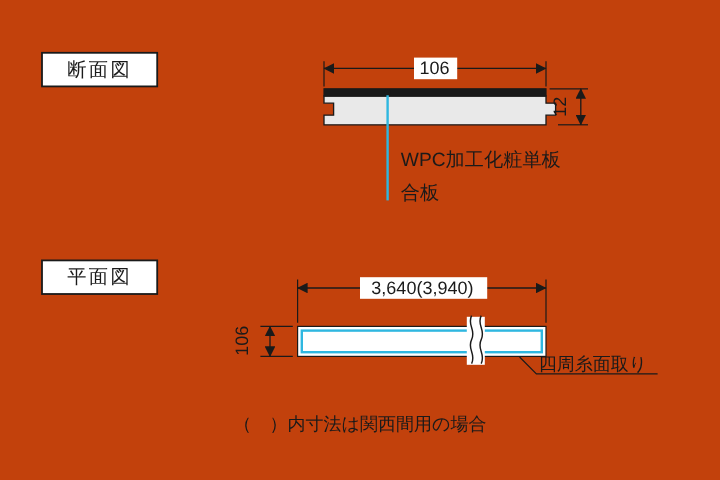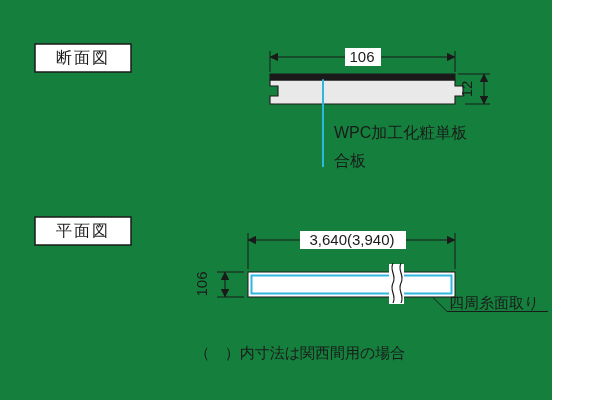--- a/index.html
+++ b/index.html
@@ -1,16 +1,16 @@
 <!DOCTYPE html>
 <html><head>
 <meta charset="utf-8">
 <style>
   html,body{margin:0;padding:0;background:#ffffff;}
-  .page{position:relative;width:552px;height:400px;background:#15803d;overflow:hidden;
+  .page{position:relative;width:600px;height:400px;background:#c2410c;overflow:hidden;
         font-family:"Liberation Sans","DejaVu Sans",sans-serif;}
   svg{display:block;}
   svg text{font-family:"Liberation Sans","DejaVu Sans",sans-serif;fill:#1a1a1a;}
   .lbl-box{fill:#ffffff;stroke:#1a1a1a;stroke-width:1.5;}
   .lbl-text{font-size:16px;letter-spacing:2px;}
   .dim-line{stroke:#1a1a1a;stroke-width:1.1;fill:none;}
   .ext-line{stroke:#1a1a1a;stroke-width:1;fill:none;}
   .dim-text{font-size:15px;}
   .callout-text{font-size:16px;}
   .note-text{font-size:15px;}

